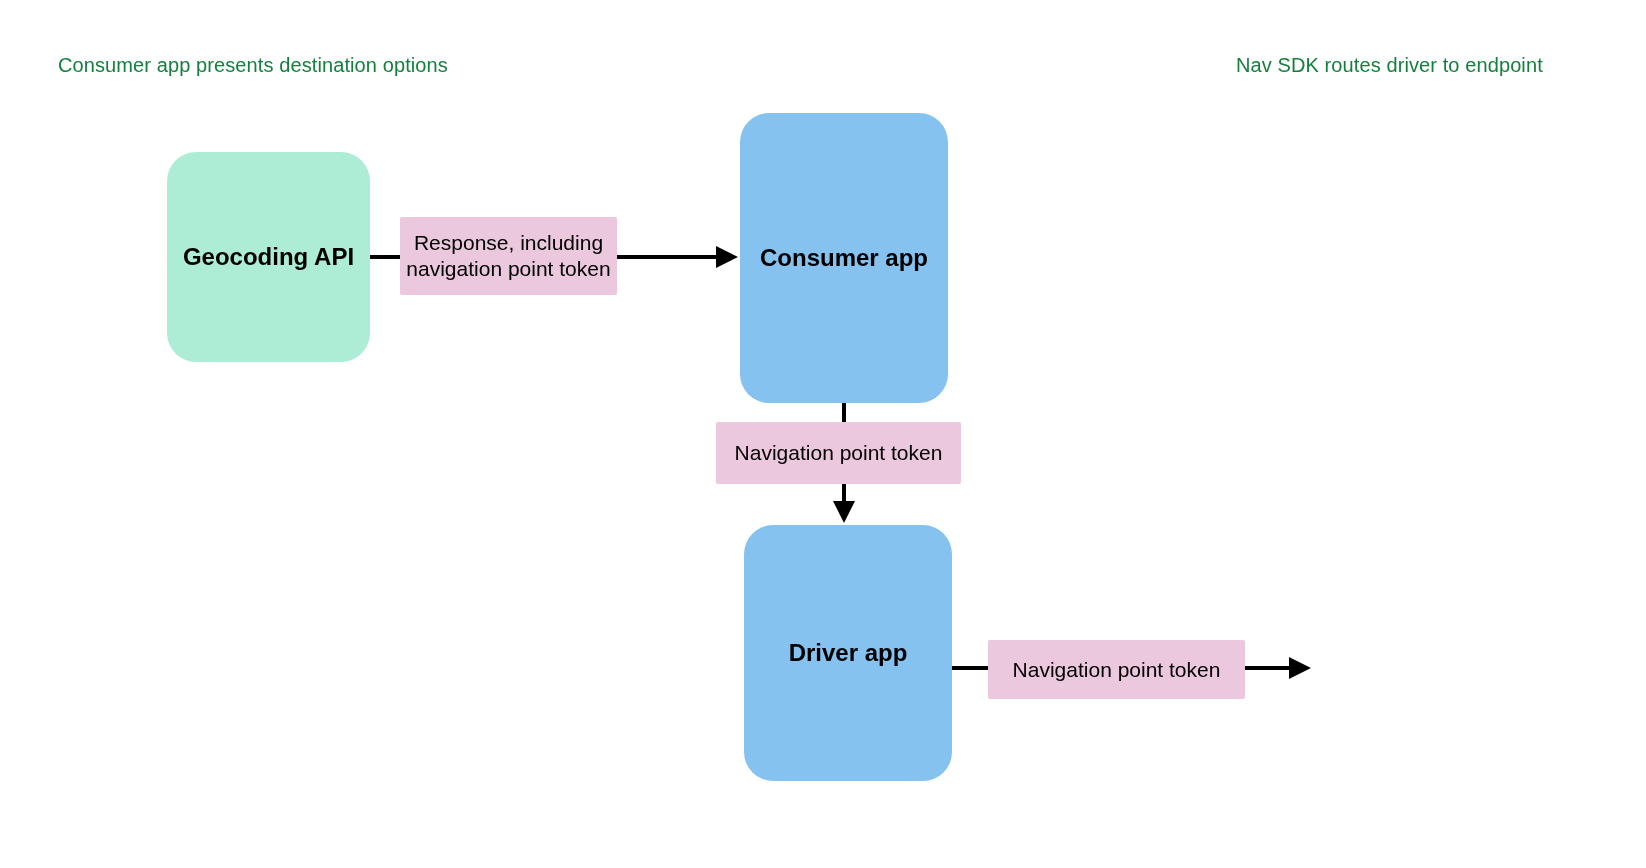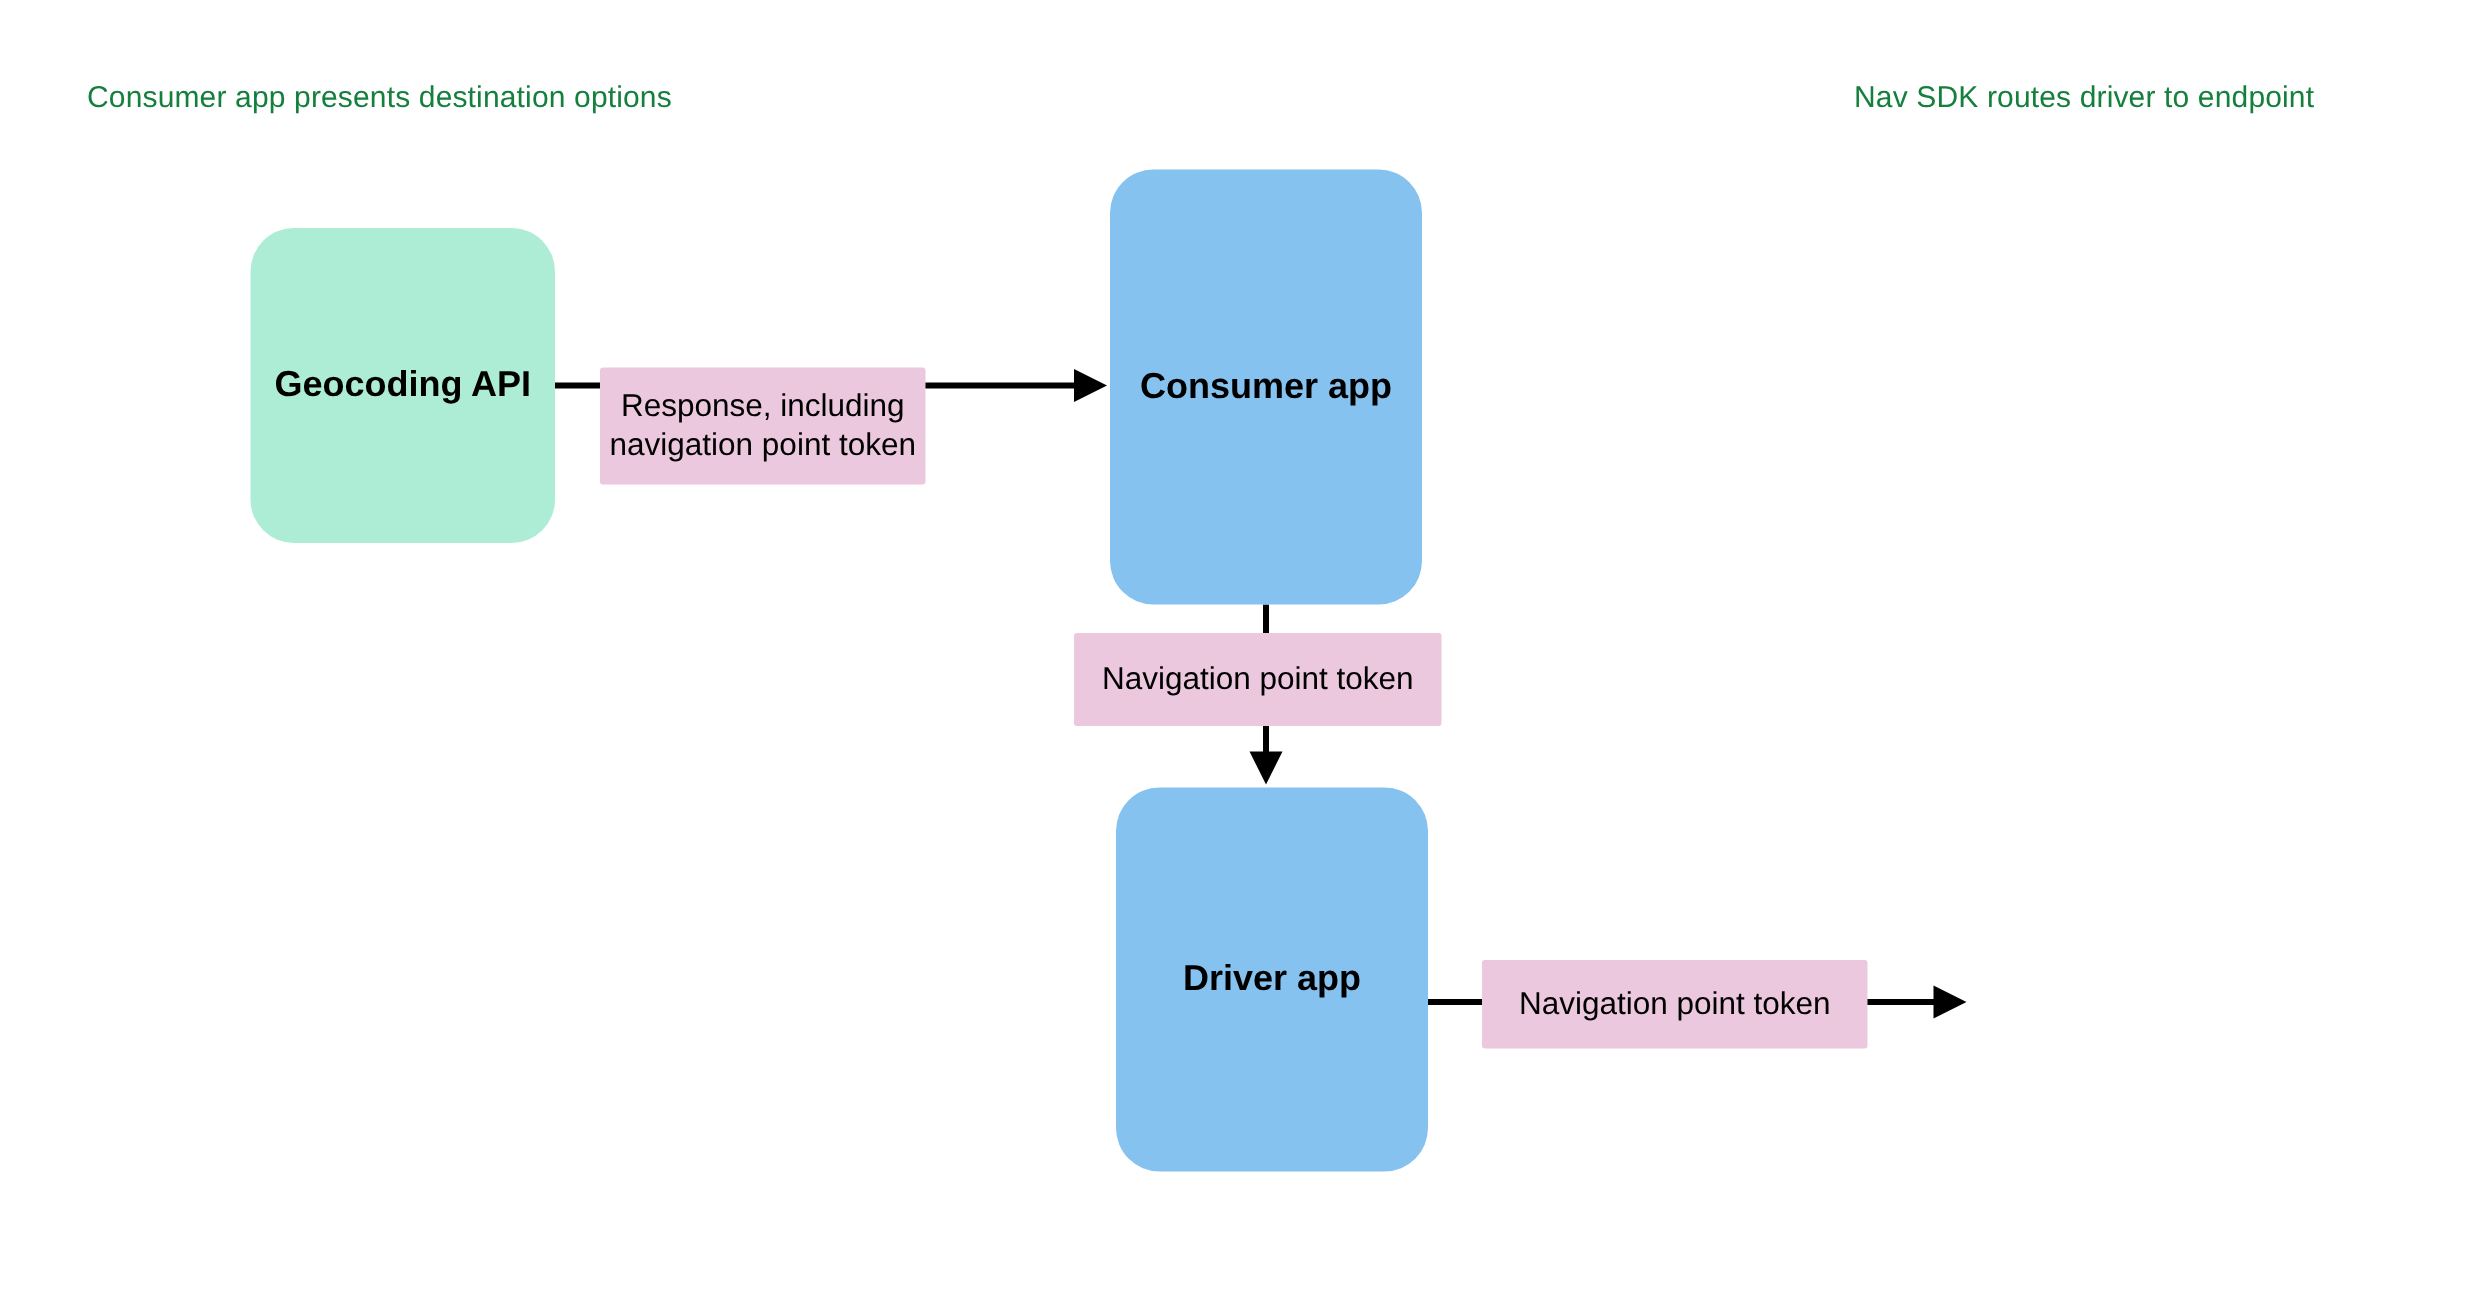--- a/index.html
+++ b/index.html
@@ -85,21 +85,21 @@
     text-align: center;
     font-size: 21px;
     font-weight: 400;
     line-height: 26px;
     color: #000000;
     border-radius: 2px;
     z-index: 3;
     padding: 0 6px;
     box-sizing: border-box;
   }
-  .edge-label.response { left: 400px; top: 217px; width: 217px; height: 78px; margin-top: 28px; }
+  .edge-label.response { left: 400px; top: 217px; width: 217px; height: 78px; }
   .edge-label.token-v  { left: 716px; top: 422px; width: 245px; height: 62px; }
   .edge-label.token-h  { left: 988px; top: 640px; width: 257px; height: 59px; }
 </style>
 </head>
 <body>
 
 <div class="canvas">
 
   <div class="col-header h1">Consumer app presents destination options</div>
   <div class="col-header h3">Nav SDK routes driver to endpoint</div>

